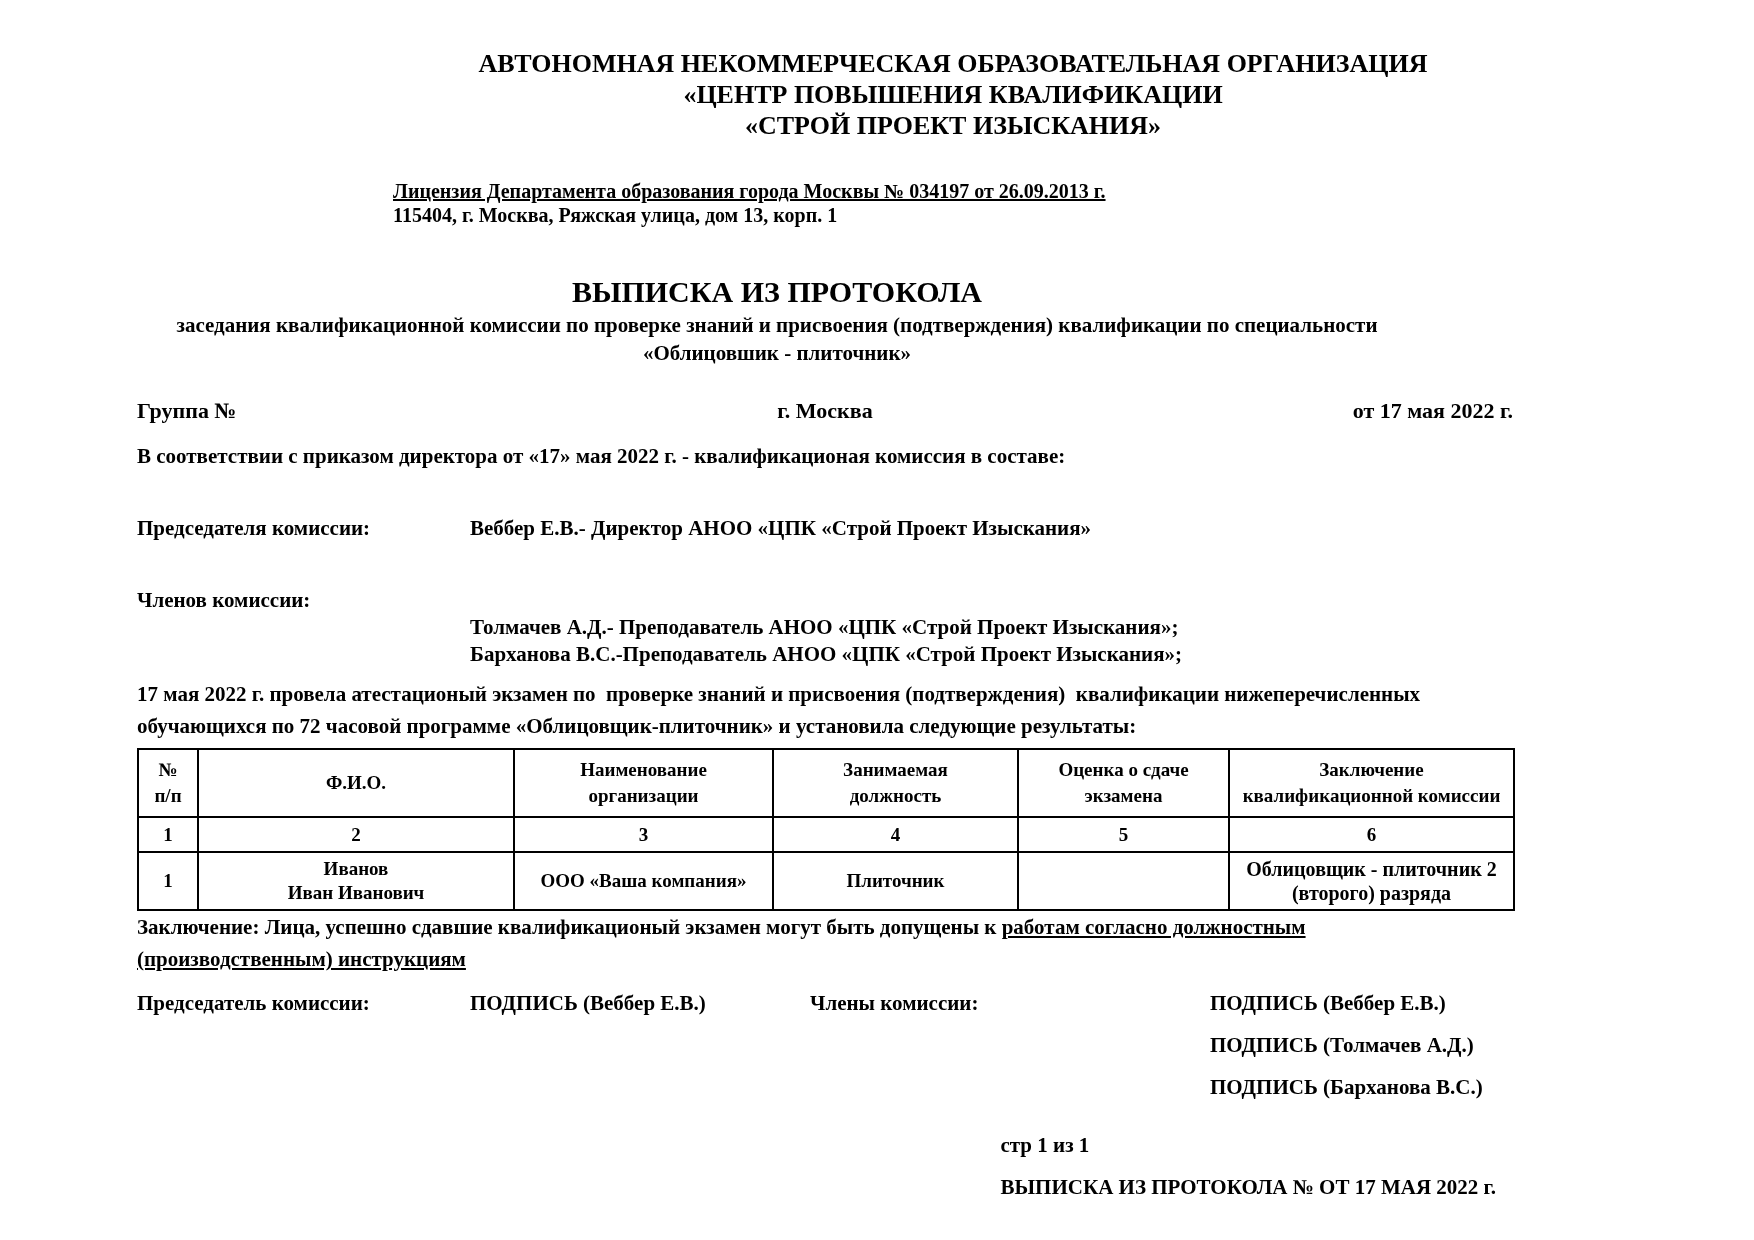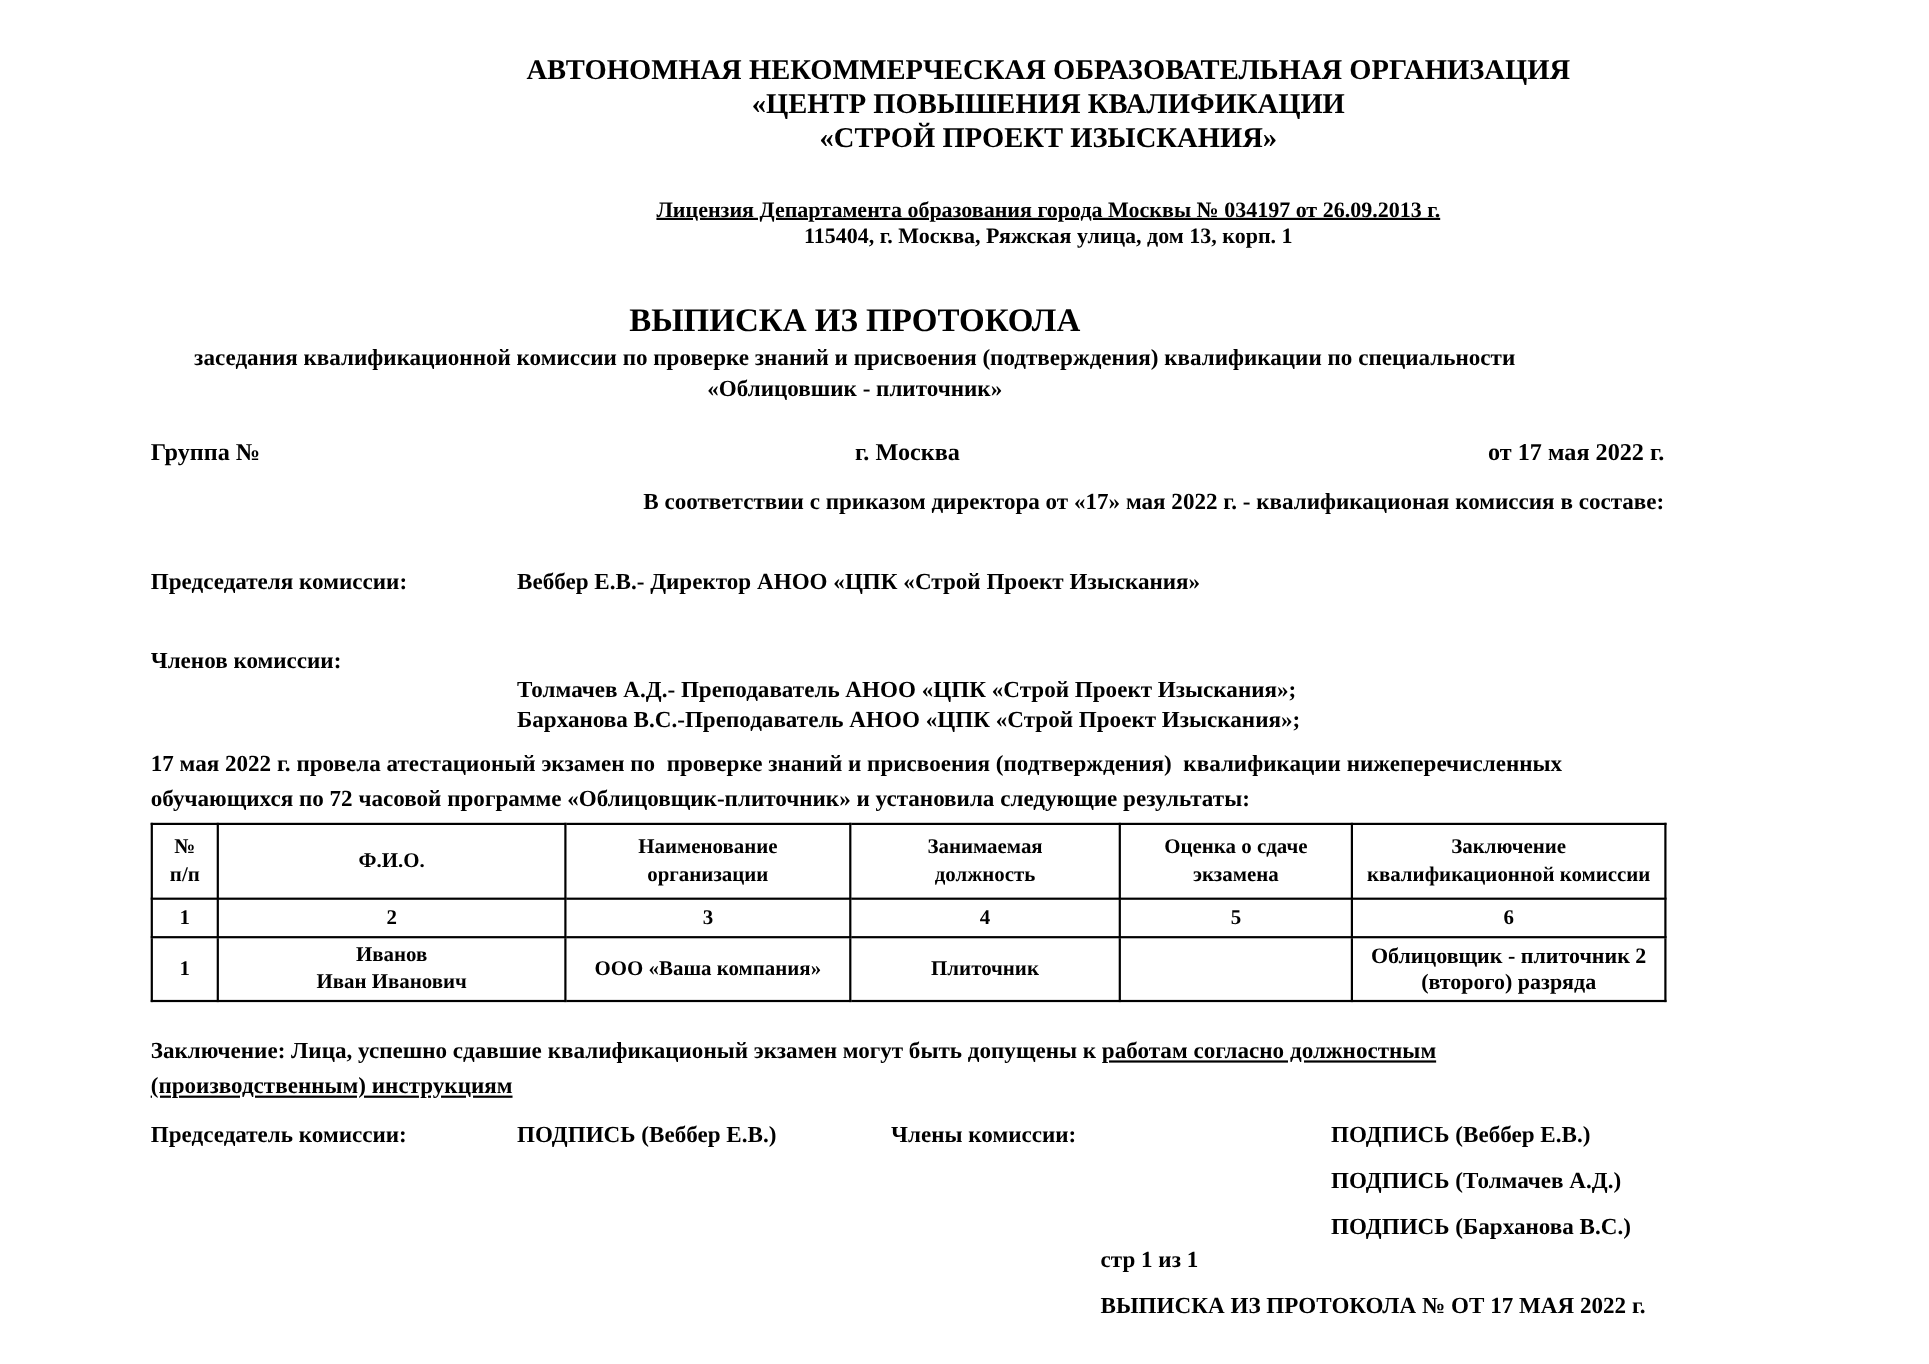--- a/index.html
+++ b/index.html
@@ -13,53 +13,53 @@
     font-weight: bold;
     overflow: hidden;
   }
   .content { margin: 0 241px 0 137px; }
 
   .pre  { white-space: pre-line; }
   .prew { white-space: pre-wrap; }
 
   
   .org-block { text-align: center; padding-left: 256px; padding-top: 48px; font-size: 26px; line-height: 31px; }
-  .license-block { text-align: center; padding-left: 256px; margin-top: 38px; font-size: 20px; line-height: 24px; }
+  .license-block { padding-left: 256px; margin-top: 38px; font-size: 20px; line-height: 24px; }
   .license-line { text-decoration: underline; }
 
   
   .title-block { text-align: center; padding-right: 96px; margin-top: 46px; }
   .doc-title { font-size: 30px; line-height: 38px; }
   .doc-subtitle { font-size: 21px; line-height: 28px; }
   .doc-specialty { font-size: 21px; line-height: 28px; }
 
   
   .meta-row { display: grid; grid-template-columns: 1fr auto 1fr; margin-top: 30px; font-size: 22px; line-height: 28px; }
   .meta-left  { justify-self: start; }
   .meta-center{ justify-self: center; }
   .meta-right { justify-self: end; }
 
   
-  .intro-line { margin-top: 18px; font-size: 21px; line-height: 27px; text-align: right; }
+  .intro-line { margin-top: 18px; font-size: 21px; line-height: 27px; }
   .kv-row { display: grid; grid-template-columns: 333px 1fr; font-size: 21px; line-height: 27px; margin-top: 45px; }
   .member-indent { margin-left: 333px; font-size: 21px; line-height: 27px; }
 
   
   .exam-par { margin-top: 10px; font-size: 21px; line-height: 32px; }
 
   
   table.results { border-collapse: collapse; margin-top: 6px; width: 1376px; table-layout: fixed; }
   table.results th, table.results td { border: 2px solid #000; padding: 2px 4px; text-align: center; vertical-align: middle; font-weight: bold; }
   .thead th { height: 62px; font-size: 19px; line-height: 26px; }
   .tnums td { height: 29px; font-size: 19px; }
   .tdata td { height: 52px; font-size: 19px; line-height: 24px; }
   .tdata .concl-cell { font-size: 20px; border-radius: 18px; }
 
   
-  .conclusion { margin-top: 28px; font-size: 21px; line-height: 32px; max-width: 1255px; }
+  .conclusion { font-size: 21px; line-height: 32px; max-width: 1255px; }
   .underlined { text-decoration: underline; }
 
   
   .sign-row { display: flex; margin-top: 16px; font-size: 21px; align-items: flex-start; }
   .sign-col1 { width: 333px; }
   .sign-col2 { width: 340px; }
   .sign-col3 { width: 400px; }
   .sign-col4 { flex: 1; }
   .sign-line { margin-bottom: 17px; line-height: 25px; }
 

